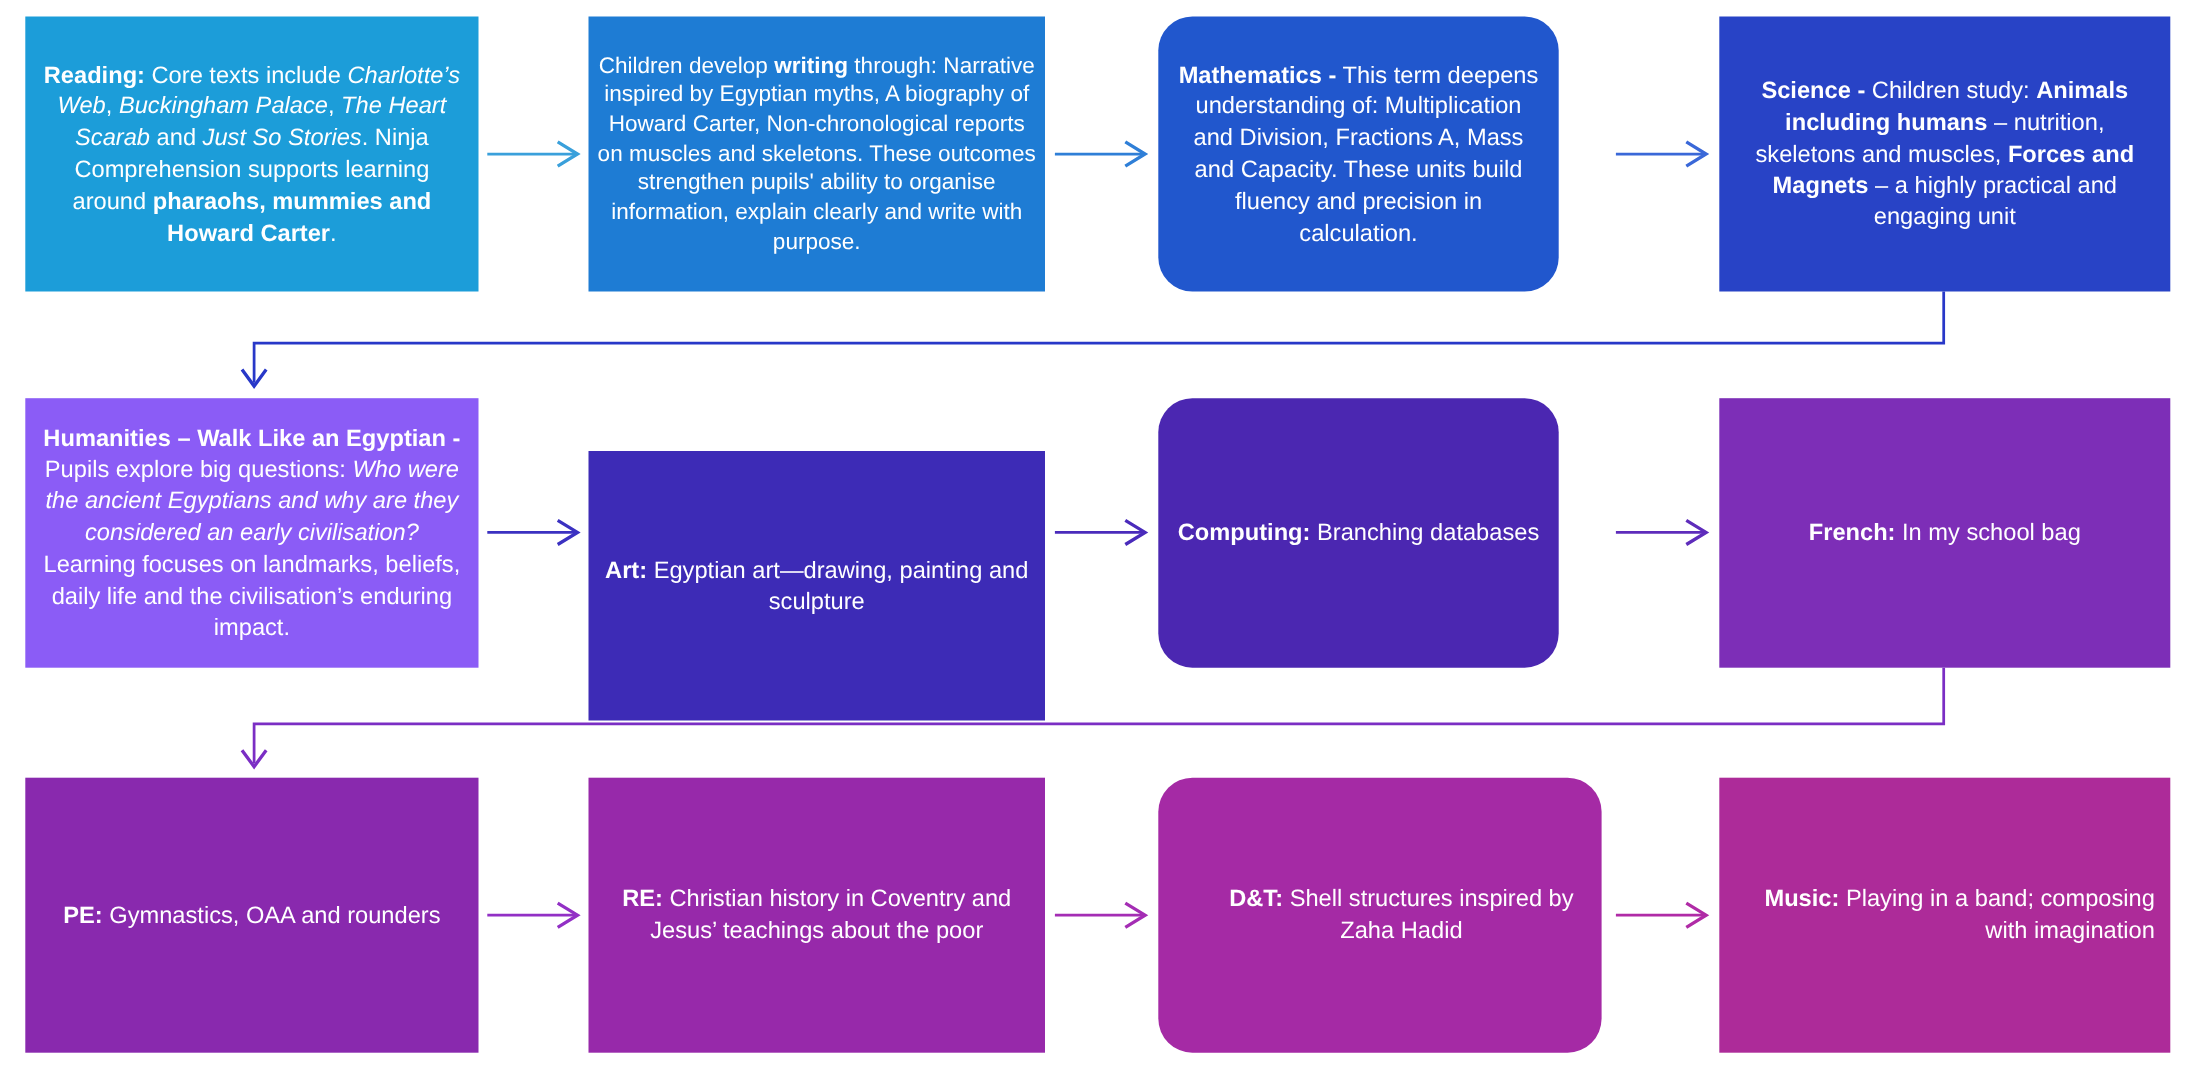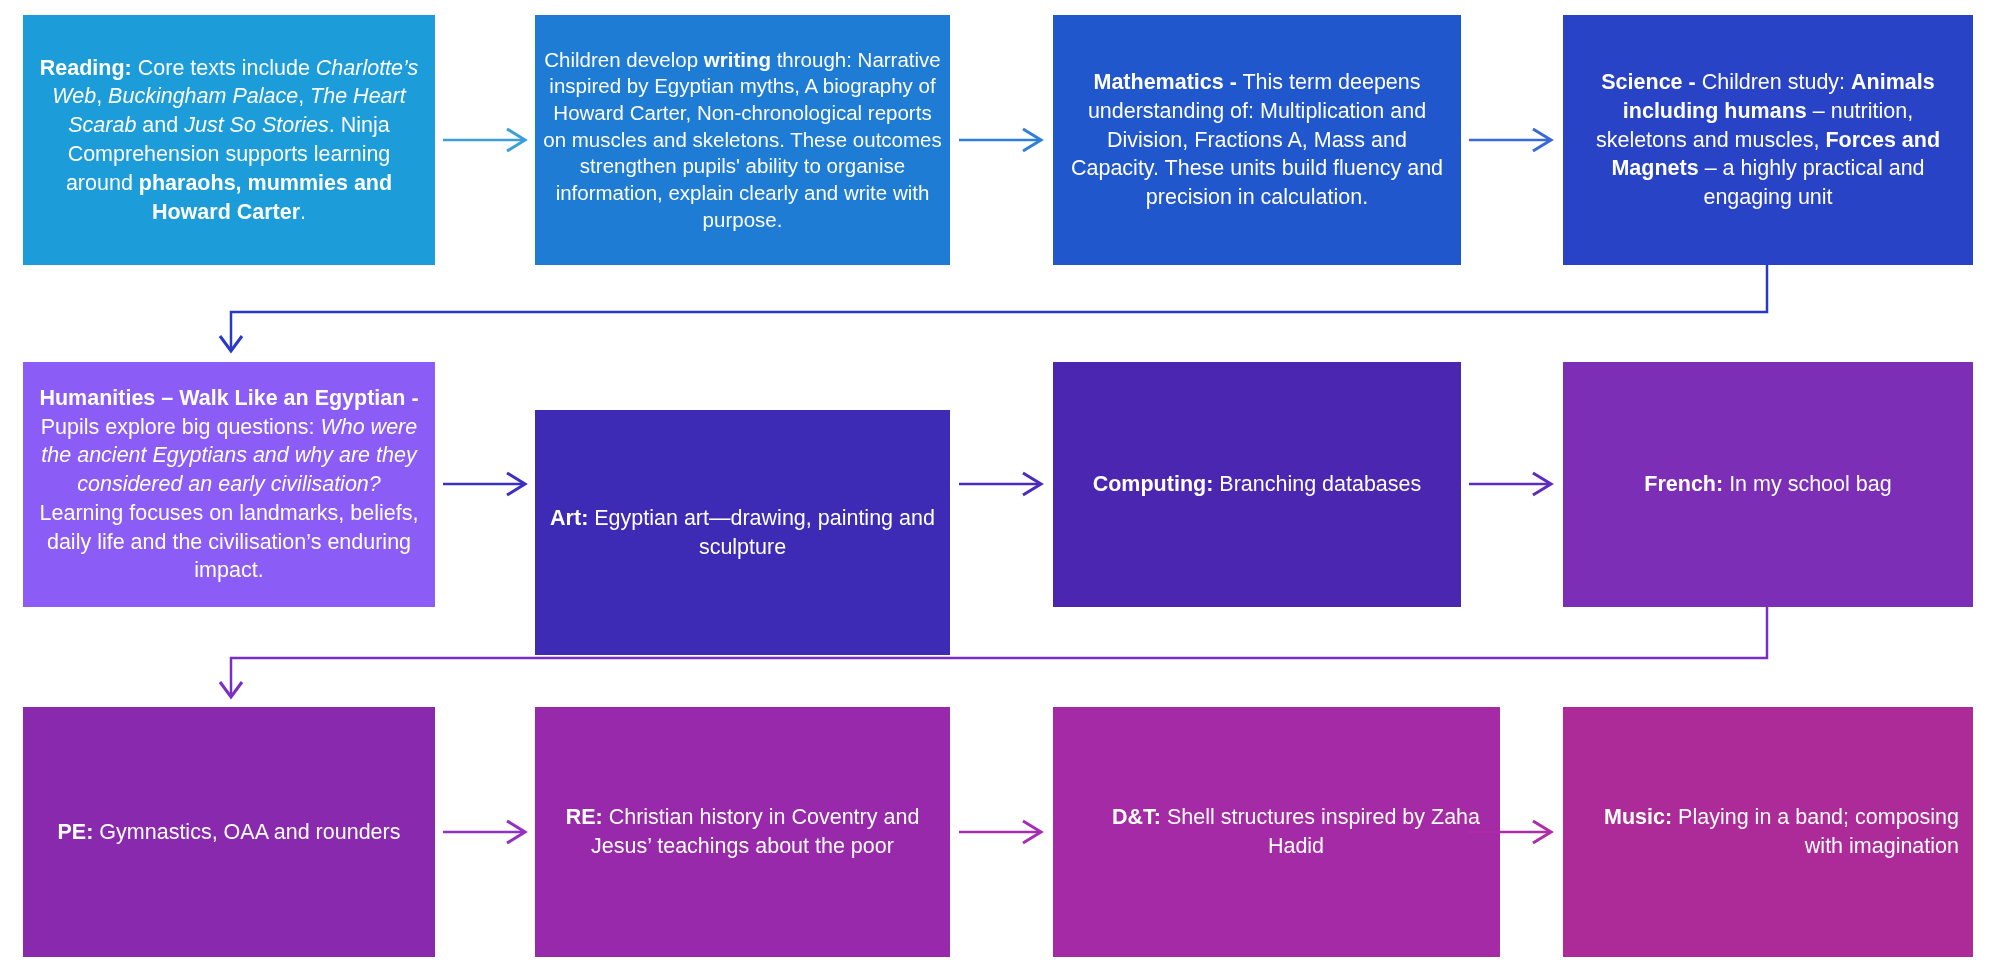--- a/index.html
+++ b/index.html
@@ -23,21 +23,21 @@
     margin: 0;
     padding: 4px 14px;
     font-size: 21.5px;
     line-height: 1.34;
     font-weight: 400;
   }
   .box-text.tight { font-size: 20.5px; line-height: 1.3; padding: 2px 8px; }
   
   .c1 { left: 23px;   width: 412px; }
   .c2 { left: 535px;  width: 415px; }
-  .c3 { left: 1053px; width: 408px; }
+  .c3 { left: 1053px; width: 364px; border-radius: 31px; }
   .c4 { left: 1563px; width: 410px; }
   
   .r1 { top: 15px;  height: 250px; }
   .r2 { top: 362px; height: 245px; }
   .r3 { top: 707px; height: 250px; }
   
   .harrow { position: absolute; width: 88px; height: 28px; }
   .g1 { left: 441px; }
   .g2 { left: 957px; }
   .g3 { left: 1467px; }

